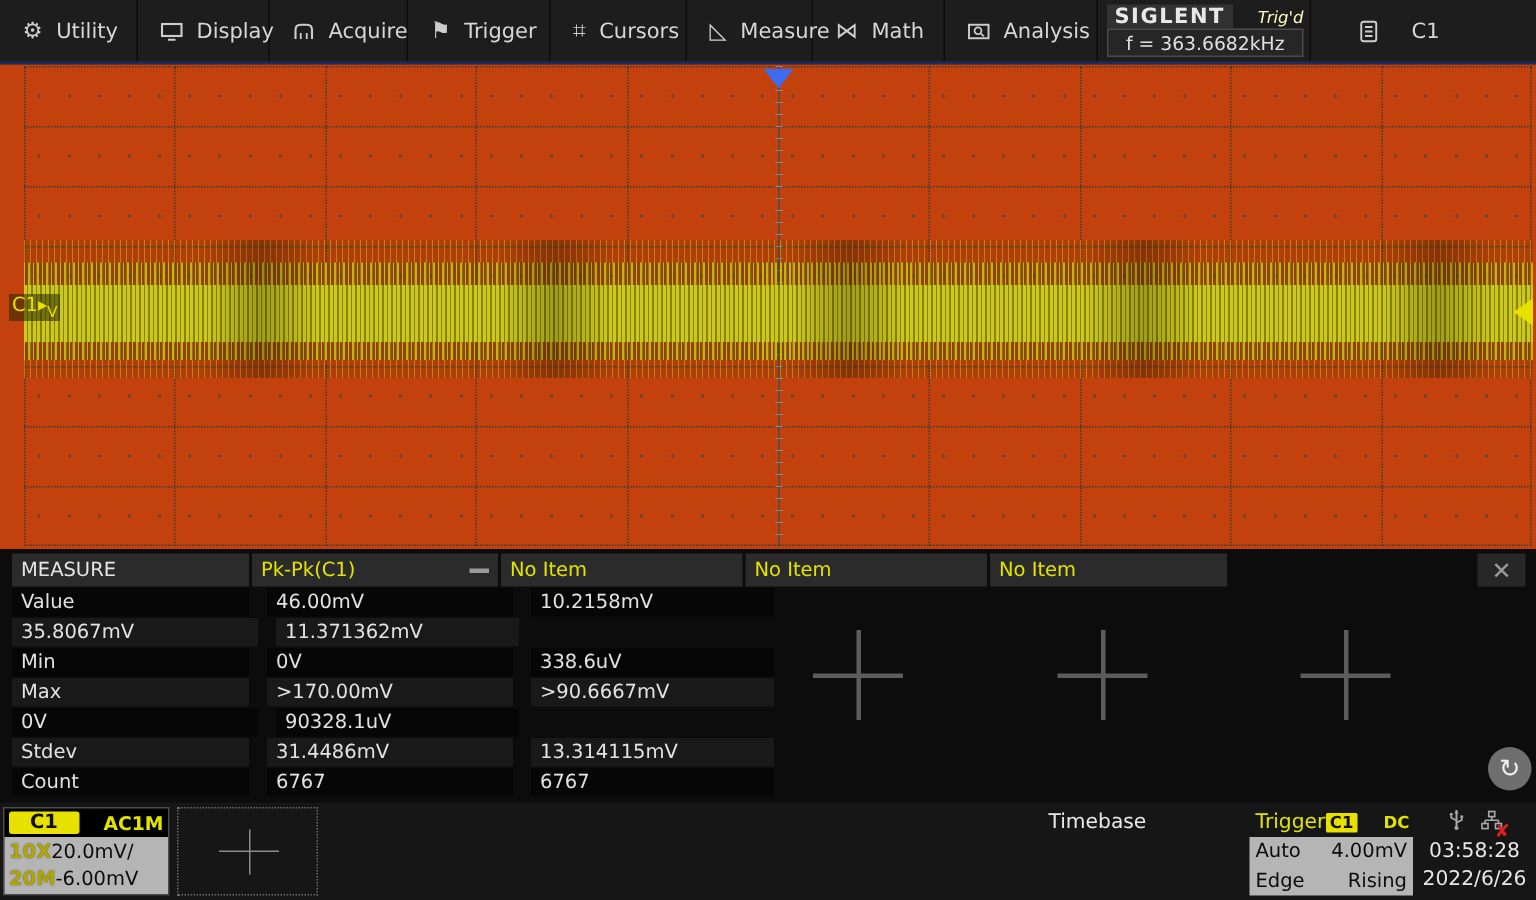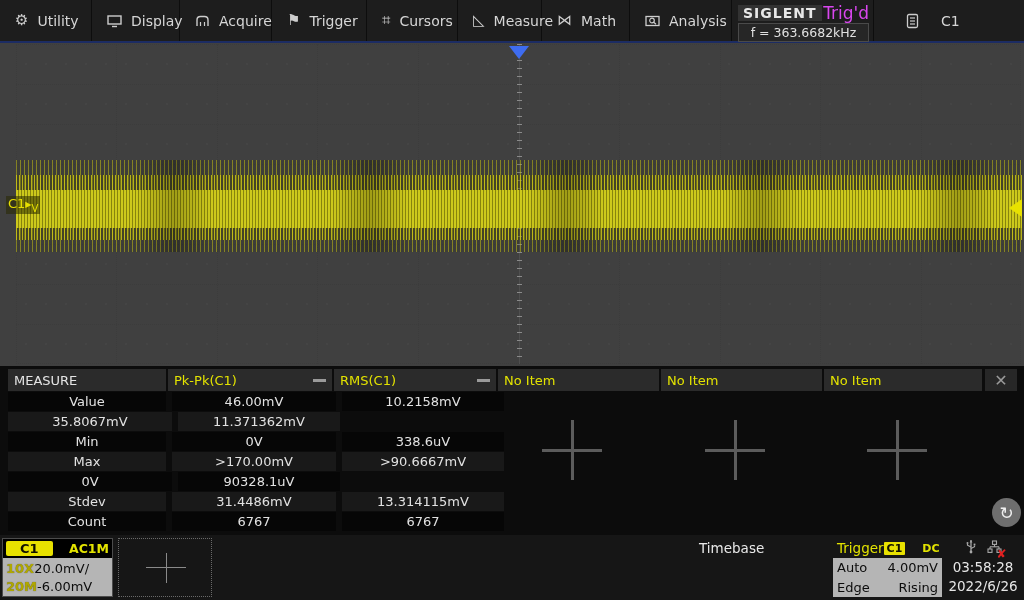--- a/index.html
+++ b/index.html
@@ -7,26 +7,26 @@
   #screen{position:absolute;left:0;top:0;width:1024px;height:600px;background:#0b0b0b;}
 
   
   .topbar{position:absolute;left:0;top:0;width:1024px;height:43px;background:#1d1d1d;border-bottom:2px solid #1c2c63;box-sizing:border-box;display:flex;}
   .mitem{display:flex;align-items:center;gap:9px;padding-left:15px;border-right:1px solid #0d0d0d;box-sizing:border-box;color:#d6d6d6;font-size:14px;cursor:pointer;}
   .micon{font-size:15px;color:#cdcdcd;line-height:1;}
   .micon svg{display:block;}
   .sigblock{width:142px;display:flex;flex-direction:column;justify-content:space-between;padding:3px 4px 3px 6px;box-sizing:border-box;border-right:1px solid #0d0d0d;}
   .sigrow1{display:flex;align-items:center;justify-content:space-between;}
   .siglogo{color:#e8e8e8;font-weight:bold;font-size:14px;letter-spacing:1px;background:#323232;padding:0 5px;}
-  .trigd{color:#d946ef;font-size:17px;}
+  .trigd{color:#fef9c3;font-size:11px;font-style:italic;}
   .freqbox{background:#262626;border:1px solid #4a4a4a;color:#e0e0e0;font-size:12.5px;text-align:center;padding:1px 0;}
   .ctab{flex:1;display:flex;align-items:center;gap:22px;padding-left:32px;color:#d6d6d6;font-size:14px;cursor:pointer;}
 
   
-  .plot{position:absolute;left:0;top:43px;width:1024px;height:323px;background:#404040;}
+  .plot{position:absolute;left:0;top:43px;width:1024px;height:323px;background:#c2410c;}
   .grid{position:absolute;left:16px;top:1px;width:1005px;height:320px;}
   .gv{position:absolute;top:0;height:320px;width:0;border-left:1px dotted #3c3c3c;}
   .gh{position:absolute;left:0;width:1005px;height:0;border-top:1px dotted #3c3c3c;}
   .dotrow{position:absolute;left:9px;right:4px;height:2px;background:repeating-linear-gradient(90deg,#464646 0 2px,transparent 2px 20.1px);opacity:.75;}
   .cline{position:absolute;left:503px;top:0;width:1px;height:320px;background:#4f4f4f;}
   .cticks{position:absolute;left:501px;top:0;width:5px;height:320px;background:repeating-linear-gradient(180deg,#8a8a8a 0 1px,transparent 1px 8px);}
   .trig-marker{position:absolute;left:509px;top:3px;width:0;height:0;border-left:10px solid transparent;border-right:10px solid transparent;border-top:13px solid #3e6cf0;filter:drop-shadow(0 0 1px #163;);cursor:pointer;}
   .lvl-marker{position:absolute;right:2px;top:156px;width:0;height:0;border-top:9px solid transparent;border-bottom:9px solid transparent;border-right:13px solid #e8e100;cursor:pointer;}
   .chlabel{position:absolute;left:6px;top:153px;color:#e8e100;font-size:13px;background:rgba(40,40,0,.55);padding:0 2px;cursor:pointer;}
   .chlabel .arr{font-size:8px;vertical-align:1px;}
@@ -40,21 +40,21 @@
 
   
   .measure{position:absolute;left:0;top:366px;width:1024px;height:169px;background:#0c0c0c;}
   .mhead{position:absolute;left:8px;top:3px;display:flex;gap:2px;}
   .hcell{height:22px;background:#2b2b2b;display:flex;align-items:center;justify-content:space-between;padding:0 6px;box-sizing:border-box;font-size:13px;cursor:pointer;}
   .hcell.title{color:#e4e4e4;}
   .hcell.yel{color:#e3e300;}
   .mdash{width:13px;height:3px;background:#9a9a9a;cursor:pointer;}
   .closebtn{position:absolute;left:985px;top:3px;width:32px;height:22px;background:#272727;color:#9a9a9a;font-size:16px;display:flex;align-items:center;justify-content:center;cursor:pointer;}
   .mrows{position:absolute;left:8px;top:26px;}
-  .mrow{display:flex;gap:6px;margin-bottom:1px;text-align:center;}
+  .mrow{display:flex;gap:12px;margin-bottom:1px;}
   .mrow .c0{width:158px;}
   .mrow .c1{width:164px;}
   .mrow .c2{width:162px;}
   .mrow div{height:19px;line-height:19px;padding:0 6px;box-sizing:border-box;font-size:13px;color:#e2e2e2;}
   .mrow:nth-child(odd)  div{background:#060606;}
   .mrow:nth-child(even) div{background:#191919;}
   .plus{position:absolute;width:60px;height:60px;cursor:pointer;}
   .plus:before{content:"";position:absolute;left:0;top:29px;width:60px;height:3px;background:#5c5c5c;}
   .plus:after{content:"";position:absolute;left:29px;top:0;width:3px;height:60px;background:#5c5c5c;}
   .dial{position:absolute;left:992px;top:498px;width:29px;height:29px;border-radius:50%;background:#6e6e6e;color:#efefef;display:flex;align-items:center;justify-content:center;font-size:17px;cursor:pointer;}
@@ -211,24 +211,20 @@
 
   <div class="measure">
     <div class="mhead">
       <div class="hcell title" style="width:158px">
           <span>MEASURE</span>
         </div>
       <div class="hcell yel" style="width:164px">
           <span>Pk-Pk(C1)</span>
           <span class="mdash"></span>
         </div>
-      <div class="hcell yel" style="width:162px">
-          <span>RMS(C1)</span>
-          <span class="mdash"></span>
-        </div>
       <div class="hcell yel" style="width:161px">
           <span>No Item</span>
         </div>
       <div class="hcell yel" style="width:161px">
           <span>No Item</span>
         </div>
       <div class="hcell yel" style="width:158px">
           <span>No Item</span>
         </div>
     </div>

